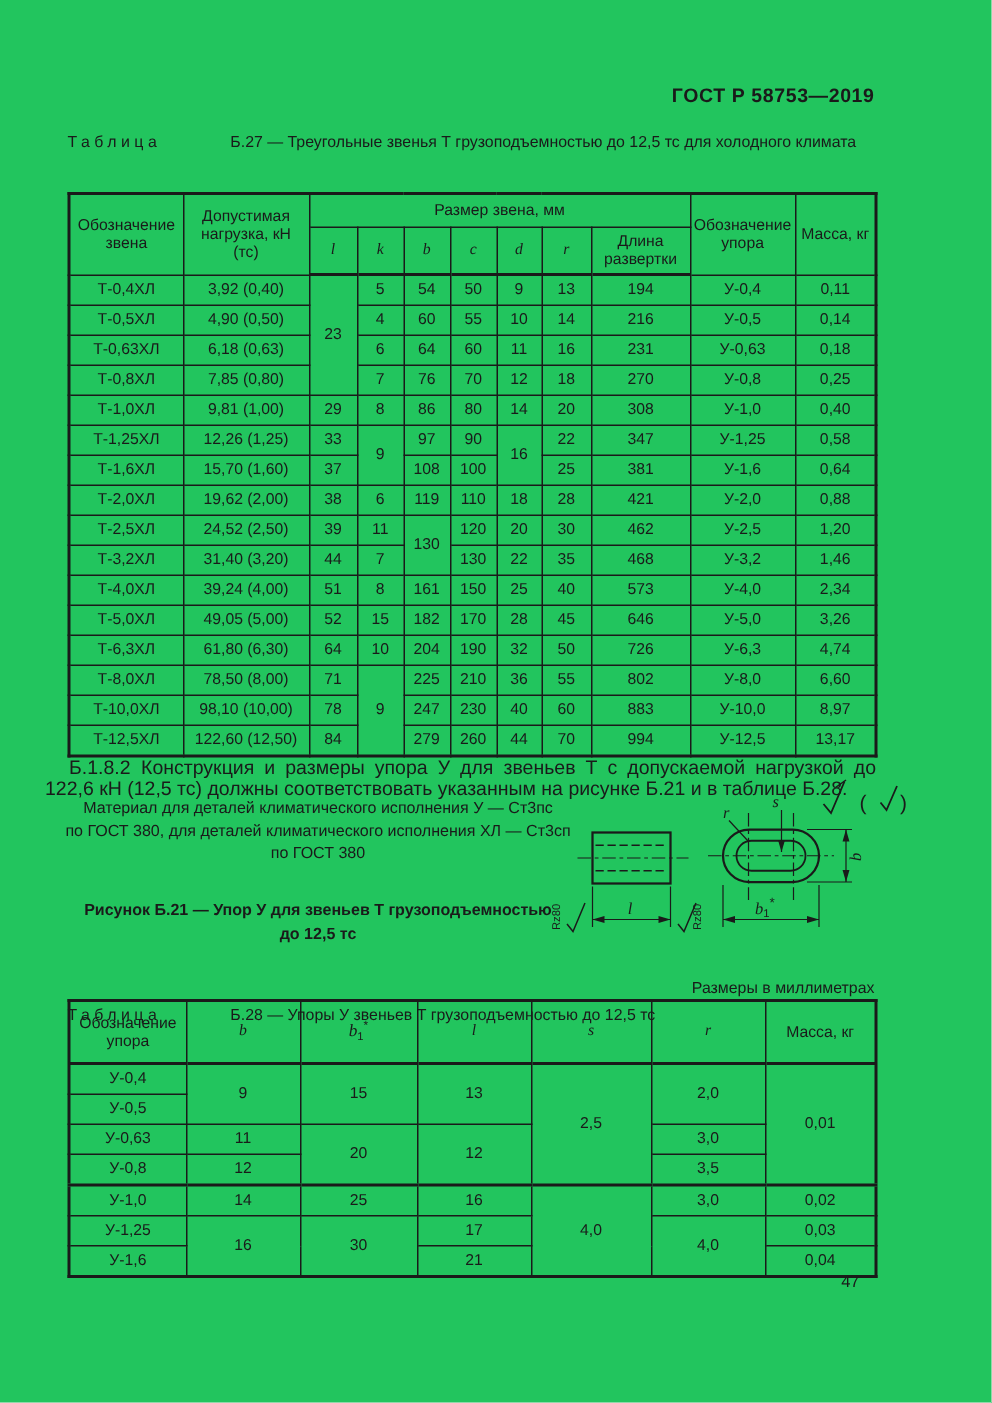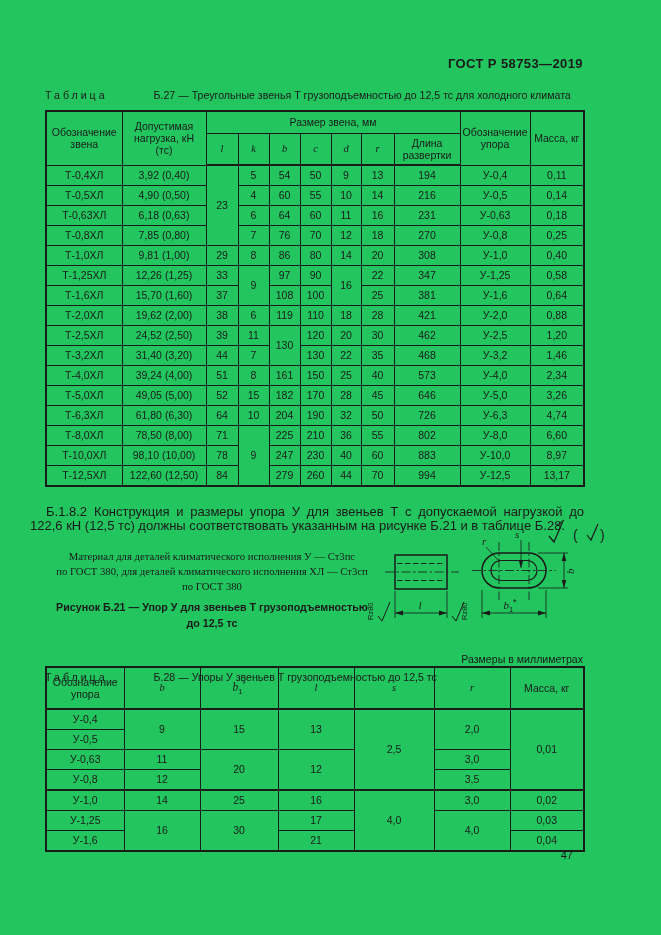--- a/index.html
+++ b/index.html
@@ -23,38 +23,38 @@
     border-collapse:collapse; table-layout:fixed;
     border:2px solid #1a1a1a;
   }
   .tbl th, .tbl td {
     border:1px solid #1a1a1a; padding:0 2px;
     font-size:10.5px; font-weight:normal; text-align:center; vertical-align:middle;
     line-height:1.15; overflow:hidden;
   }
   .tbl thead tr.subrow th, .tbl-b28 thead th { border-bottom:2px solid #1a1a1a; }
   .tbl td { height:19px; }
-  .tbl-b27 { top:110px; }
+  .tbl-b27 { top:128px; }
   .tbl-b27 thead tr.group th { height:21px; }
   .tbl-b27 thead tr.subrow th { height:30px; }
   .tbl-b28 { top:666px; }
   .tbl-b28 thead th { height:40px; }
   .tbl-b28 tr.sep td { border-top:2px solid #1a1a1a; }
   .var { font-family:"Liberation Serif", serif; font-style:italic; font-size:11.5px; }
   .tbl sub { font-size:7.5px; }
   .tbl sup { font-size:8px; }
 
   .para {
     position:absolute; left:30px; top:492px; width:554px;
     font-size:13px; line-height:13.5px; text-align:justify; text-indent:16px;
   }
   .para .pnum { margin-right:7px; }
   .material {
-    position:absolute; left:28px; top:549px; width:368px;
-    font-size:10.7px; line-height:15px; text-align:center;font-family:Liberation Serif, serif;
+    position:absolute; left:28px; top:532px; width:368px;
+    font-size:10.7px; line-height:15px; text-align:center;
   }
   .fig-caption {
     position:absolute; left:28px; top:599px; width:368px;
     font-size:10.7px; line-height:16px; text-align:center;font-weight:bold;
   }
   .fig-svg { position:absolute; left:340px; top:512px; }
   .fig-svg text { fill:#1a1a1a; }
   .svgvar { font-family:"Liberation Serif", serif; font-style:italic; font-size:11px; }
   .svgsmall { font-family:"Liberation Sans", sans-serif; font-size:7.5px; }
   .page-number { position:absolute; top:849px; right:88px; font-size:11px; }

